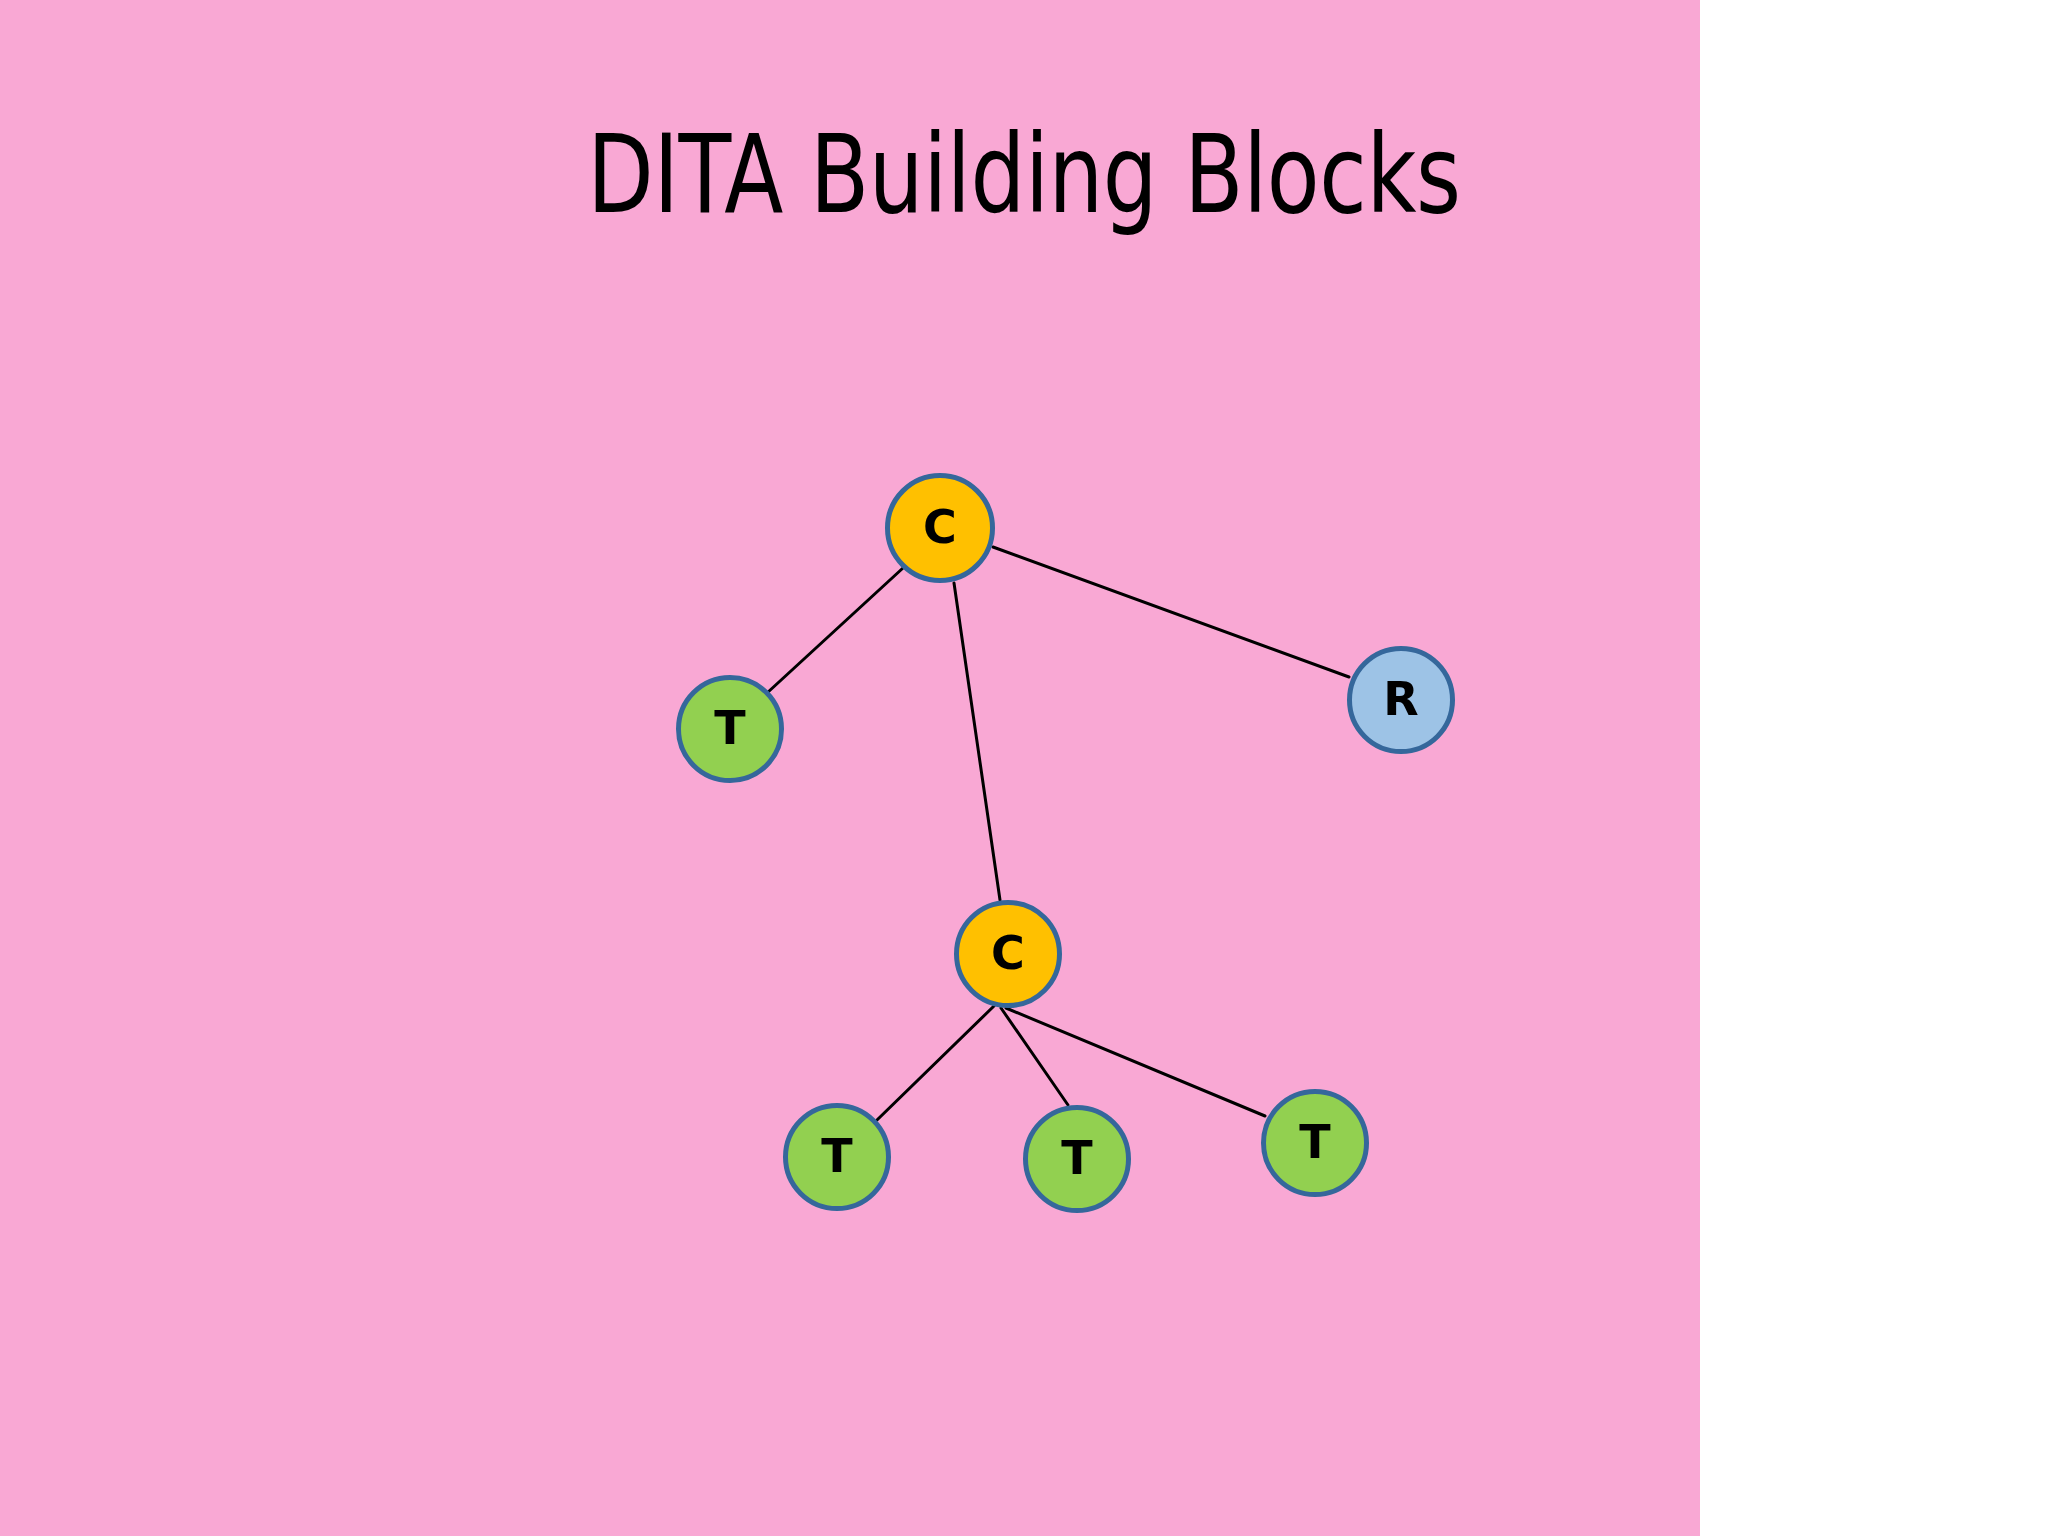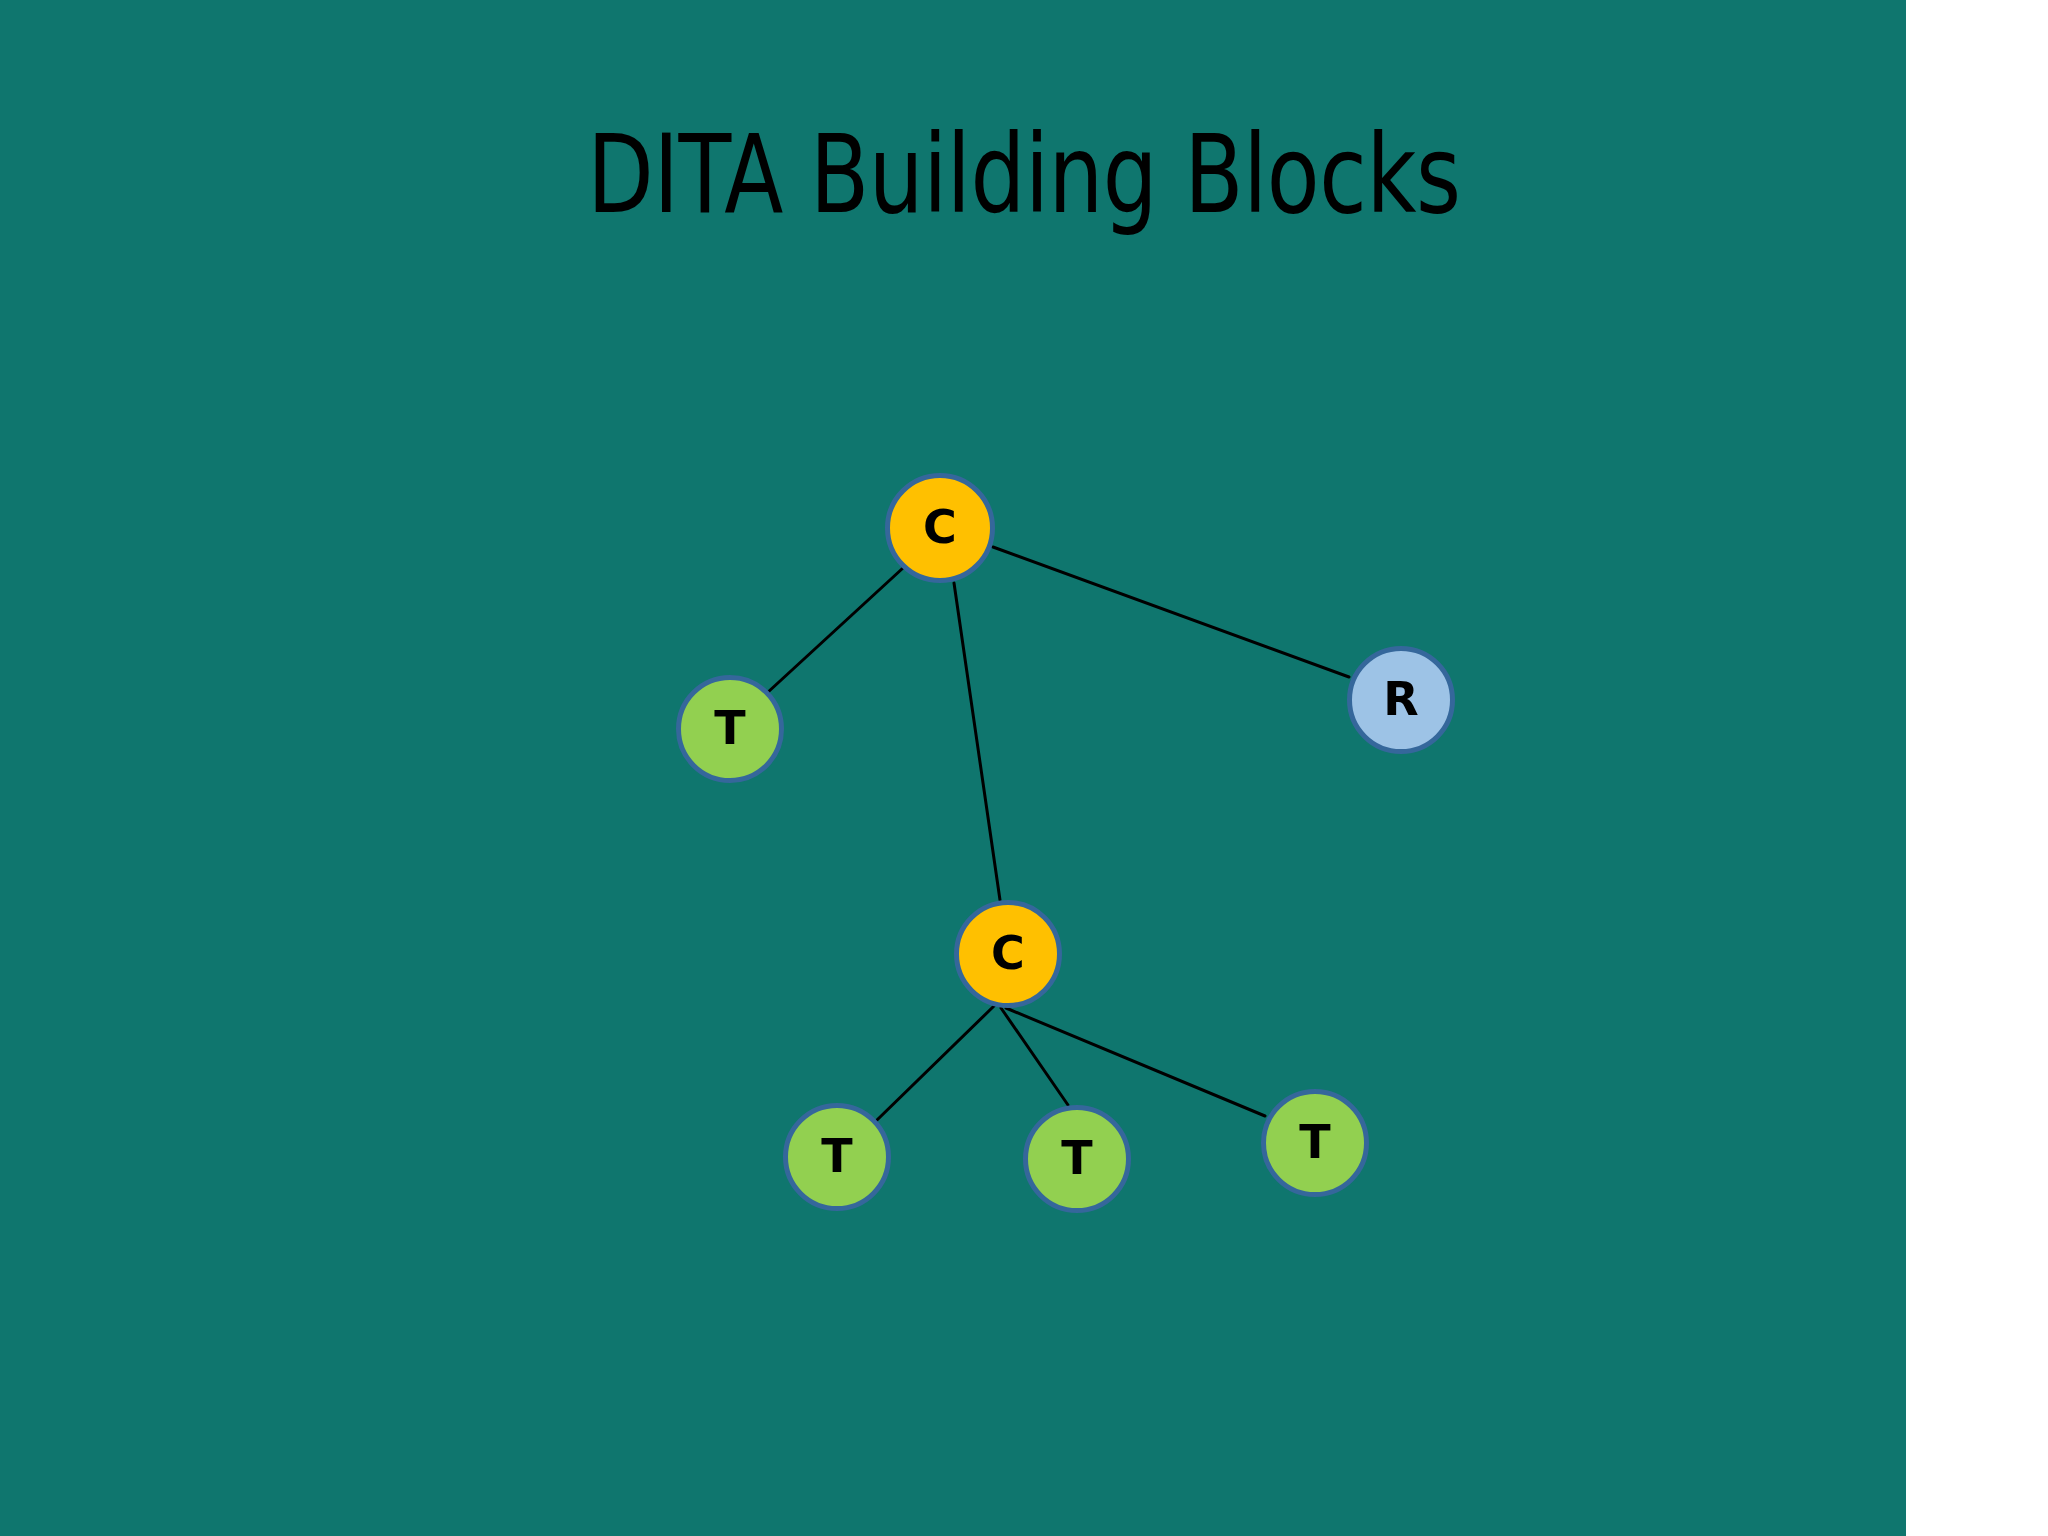--- a/index.html
+++ b/index.html
@@ -9,23 +9,23 @@
     background: #ffffff;
   }
   body {
     width: 2048px;
     height: 1536px;
     overflow: hidden;
     font-family: "Liberation Sans", sans-serif;
   }
   #slide {
     position: relative;
-    width: 1906px;
+    width: 1700px;
     height: 1536px;
-    background: #0f766e;
+    background: #f9a8d4;
   }
   #slide-title {
     position: absolute;
     left: 0;
     top: 118px;
     width: 2048px;
     text-align: center;
     font-family: "DejaVu Sans", sans-serif;
     font-size: 108px;
     font-weight: 400;

